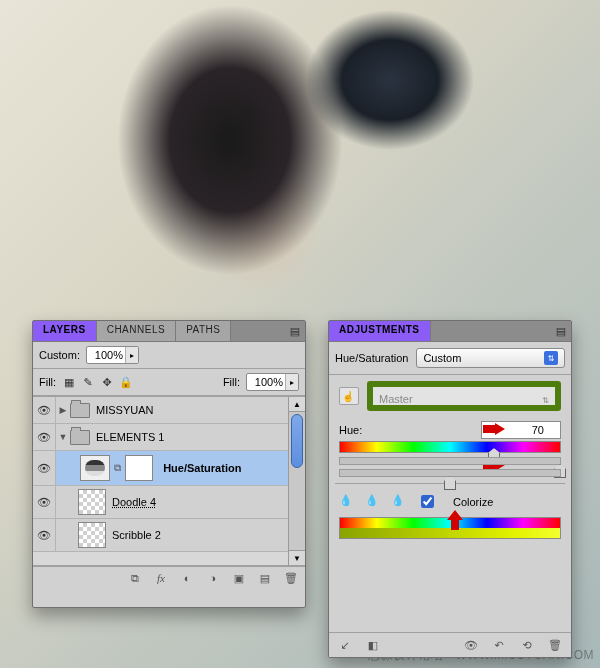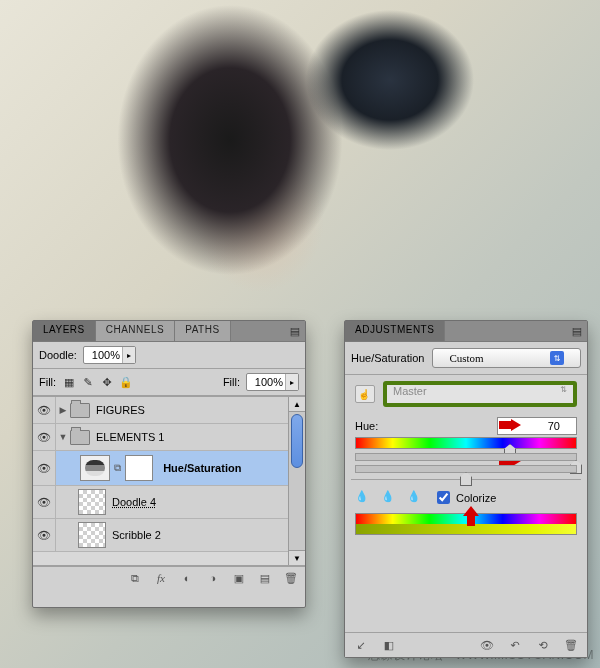--- a/index.html
+++ b/index.html
@@ -28,38 +28,38 @@
   }
 
   .panel {
     position: absolute;
     background: #d1d1d1;
     border: 1px solid #6f6f6f;
     box-shadow: 0 8px 18px rgba(0,0,0,.35);
     border-radius: 2px;
   }
   .panel.layers { left: 32px; top: 320px; width: 272px; height: 286px; }
-  .panel.adjust { left: 344px; top: 320px; width: 242px; height: 336px; }
+  .panel.adjust { left: 328px; top: 320px; width: 242px; height: 336px; }
 
   .tabrow {
     display: flex;
     background: #8c8c8c;
     height: 20px;
     border-bottom: 1px solid #7a7a7a;
   }
   .tab {
     padding: 3px 10px 0;
     font-size: 10px;
     letter-spacing: .5px;
     color: #222;
     border-right: 1px solid #7a7a7a;
     background: #a6a6a6;
     cursor: pointer;
   }
-  .tab.active { background: #737373; color: #000; font-weight: 400; text-align: center; }
+  .tab.active { background: #8b5cf6; color: #000; font-weight: 700; text-align: center; }
   .tabrow .flyout {
     margin-left: auto; width: 20px;
     display:flex; align-items:center; justify-content:center;
     color: #333;
   }
 
   .row {
     display: flex; align-items: center;
     padding: 4px 6px;
     gap: 6px;
@@ -156,30 +156,30 @@
     display:flex; align-items:center; justify-content:flex-end; gap:10px; padding:0 6px;
   }
   .foot-ic { width:16px; height:16px; display:flex; align-items:center; justify-content:center; color:#555; }
 
   
   .adj-title-row { display:flex; align-items:center; padding:6px 6px; gap:8px; border-bottom:1px solid #a0a0a0;}
   .adj-title-row .title { font-size:11px; font-weight:500; }
   .preset {
     flex:1; height:18px; border:1px solid #8a8a8a; border-radius:3px;
     background: linear-gradient(#fdfdfd,#e2e2e2);
-    display:flex; align-items:center; padding:0 16px; justify-content:space-between;font-family:Liberation Serif, serif;
+    display:flex; align-items:center; padding:0 6px; justify-content:space-between;
   }
   .preset .cap { width:14px; height:14px; background:#3a6fe0; border-radius:2px; display:flex; align-items:center; justify-content:center; color:#fff; font-size:8px; }
 
   .adj-body { padding:6px 10px 4px; }
   .adj-row-top { display:flex; gap:8px; align-items:center; margin-bottom:10px;}
   .finger { width:18px; height:16px; border:1px solid #a0a0a0; border-radius:2px; background:#e5e5e5; display:flex; align-items:center; justify-content:center; font-size:10px; color:#777; }
   .master {
-    flex:1; height:18px; border:4px solid #4d7c0f; border-radius:3px; background:#e3e3e3;
-    color:#8a8a8a; display:flex; align-items:flex-start; padding:0 6px; justify-content:space-between;
+    flex:1; height:18px; border:6px solid #4d7c0f; border-radius:3px; background:#e3e3e3;
+    color:#8a8a8a; display:flex; align-items:flex-end; padding:0 6px; justify-content:space-between;
   }
 
   .slider-block { margin-bottom:4px; }
   .slider-lbl-row { display:flex; justify-content:space-between; align-items:center; margin-bottom:2px;}
   .numbox {
     width:46px; height:16px; border:1px solid #8a8a8a; background:#fff; font-size:11px; text-align:right; padding:0 16px;
   }
   .hue-grad {
     height:10px; border:1px solid #8a8a8a;
     background: linear-gradient(90deg,#ff0000,#ffff00,#00ff00,#00ffff,#0000ff,#ff00ff,#ff0000);
@@ -197,21 +197,21 @@
 
   .red-arrow {
     position:absolute; width:22px; height:12px; transform:translateY(-50%);
   }
   .red-arrow svg { width:100%; height:100%; }
 
   .divider { height:1px; background:#a0a0a0; margin:6px -4px; }
 
   .eyedrop-row { display:flex; align-items:center; gap:10px; margin:8px 0 6px; }
   .eyedrop { width:16px; height:16px; color:#666; }
-  .colorize-check { display:flex; align-items:center; gap:3px; }
+  .colorize-check { display:flex; align-items:center; gap:16px; }
   .colorize-check input { accent-color:#2f64d0; width:13px; height:13px; }
 
   .dual-grad { display:flex; flex-direction:column; border:1px solid #8a8a8a; }
   .dual-grad .g { height:10px; }
   .g.top { background:linear-gradient(90deg,#ff0000,#ffff00,#00ff00,#00ffff,#0000ff,#ff00ff,#ff0000); }
   .g.bot { background:linear-gradient(90deg,#8aa300,#a0b800,#b6cc00,#cddf00,#e4f300,#f3ff30); }
 
   .adj-foot {
     position:absolute; left:0; right:0; bottom:0;
     height:24px; border-top:1px solid #a0a0a0; background:#d1d1d1;
@@ -231,21 +231,21 @@
 
 <div class="panel layers">
   <div class="tabrow">
     <div class="tab active">LAYERS</div>
     <div class="tab">CHANNELS</div>
     <div class="tab">PATHS</div>
     <div class="flyout">▤</div>
   </div>
 
   <div class="row border-b">
-    <span class="lbl">Doodle:</span>
+    <span class="lbl">Custom:</span>
     <div class="pct-box">
       <input value="100%" style="">
       <div class="chev">▸</div>
     </div>
   </div>
 
   <div class="row border-b">
     <span class="lbl">Fill:</span>
     <div class="lock-icons">
       <span class="ic">▦</span>
@@ -262,21 +262,21 @@
   </div>
 
   <div class="layers-list">
     <div class="list-body">
       <div class="layer-row">
         <div class="vis-cell">
             <span class="ic">👁</span>
           </div>
         <span class="disclosure">▶</span>
         <span class="folder-ic"></span>
-        <span class="layer-label">FIGURES</span>
+        <span class="layer-label">MISSYUAN</span>
       </div>
       <div class="layer-row">
         <div class="vis-cell">
             <span class="ic">👁</span>
           </div>
         <span class="disclosure">▼</span>
         <span class="folder-ic"></span>
         <span class="layer-label">ELEMENTS 1</span>
       </div>
       <div class="layer-row sel" style="min-height:34px">

